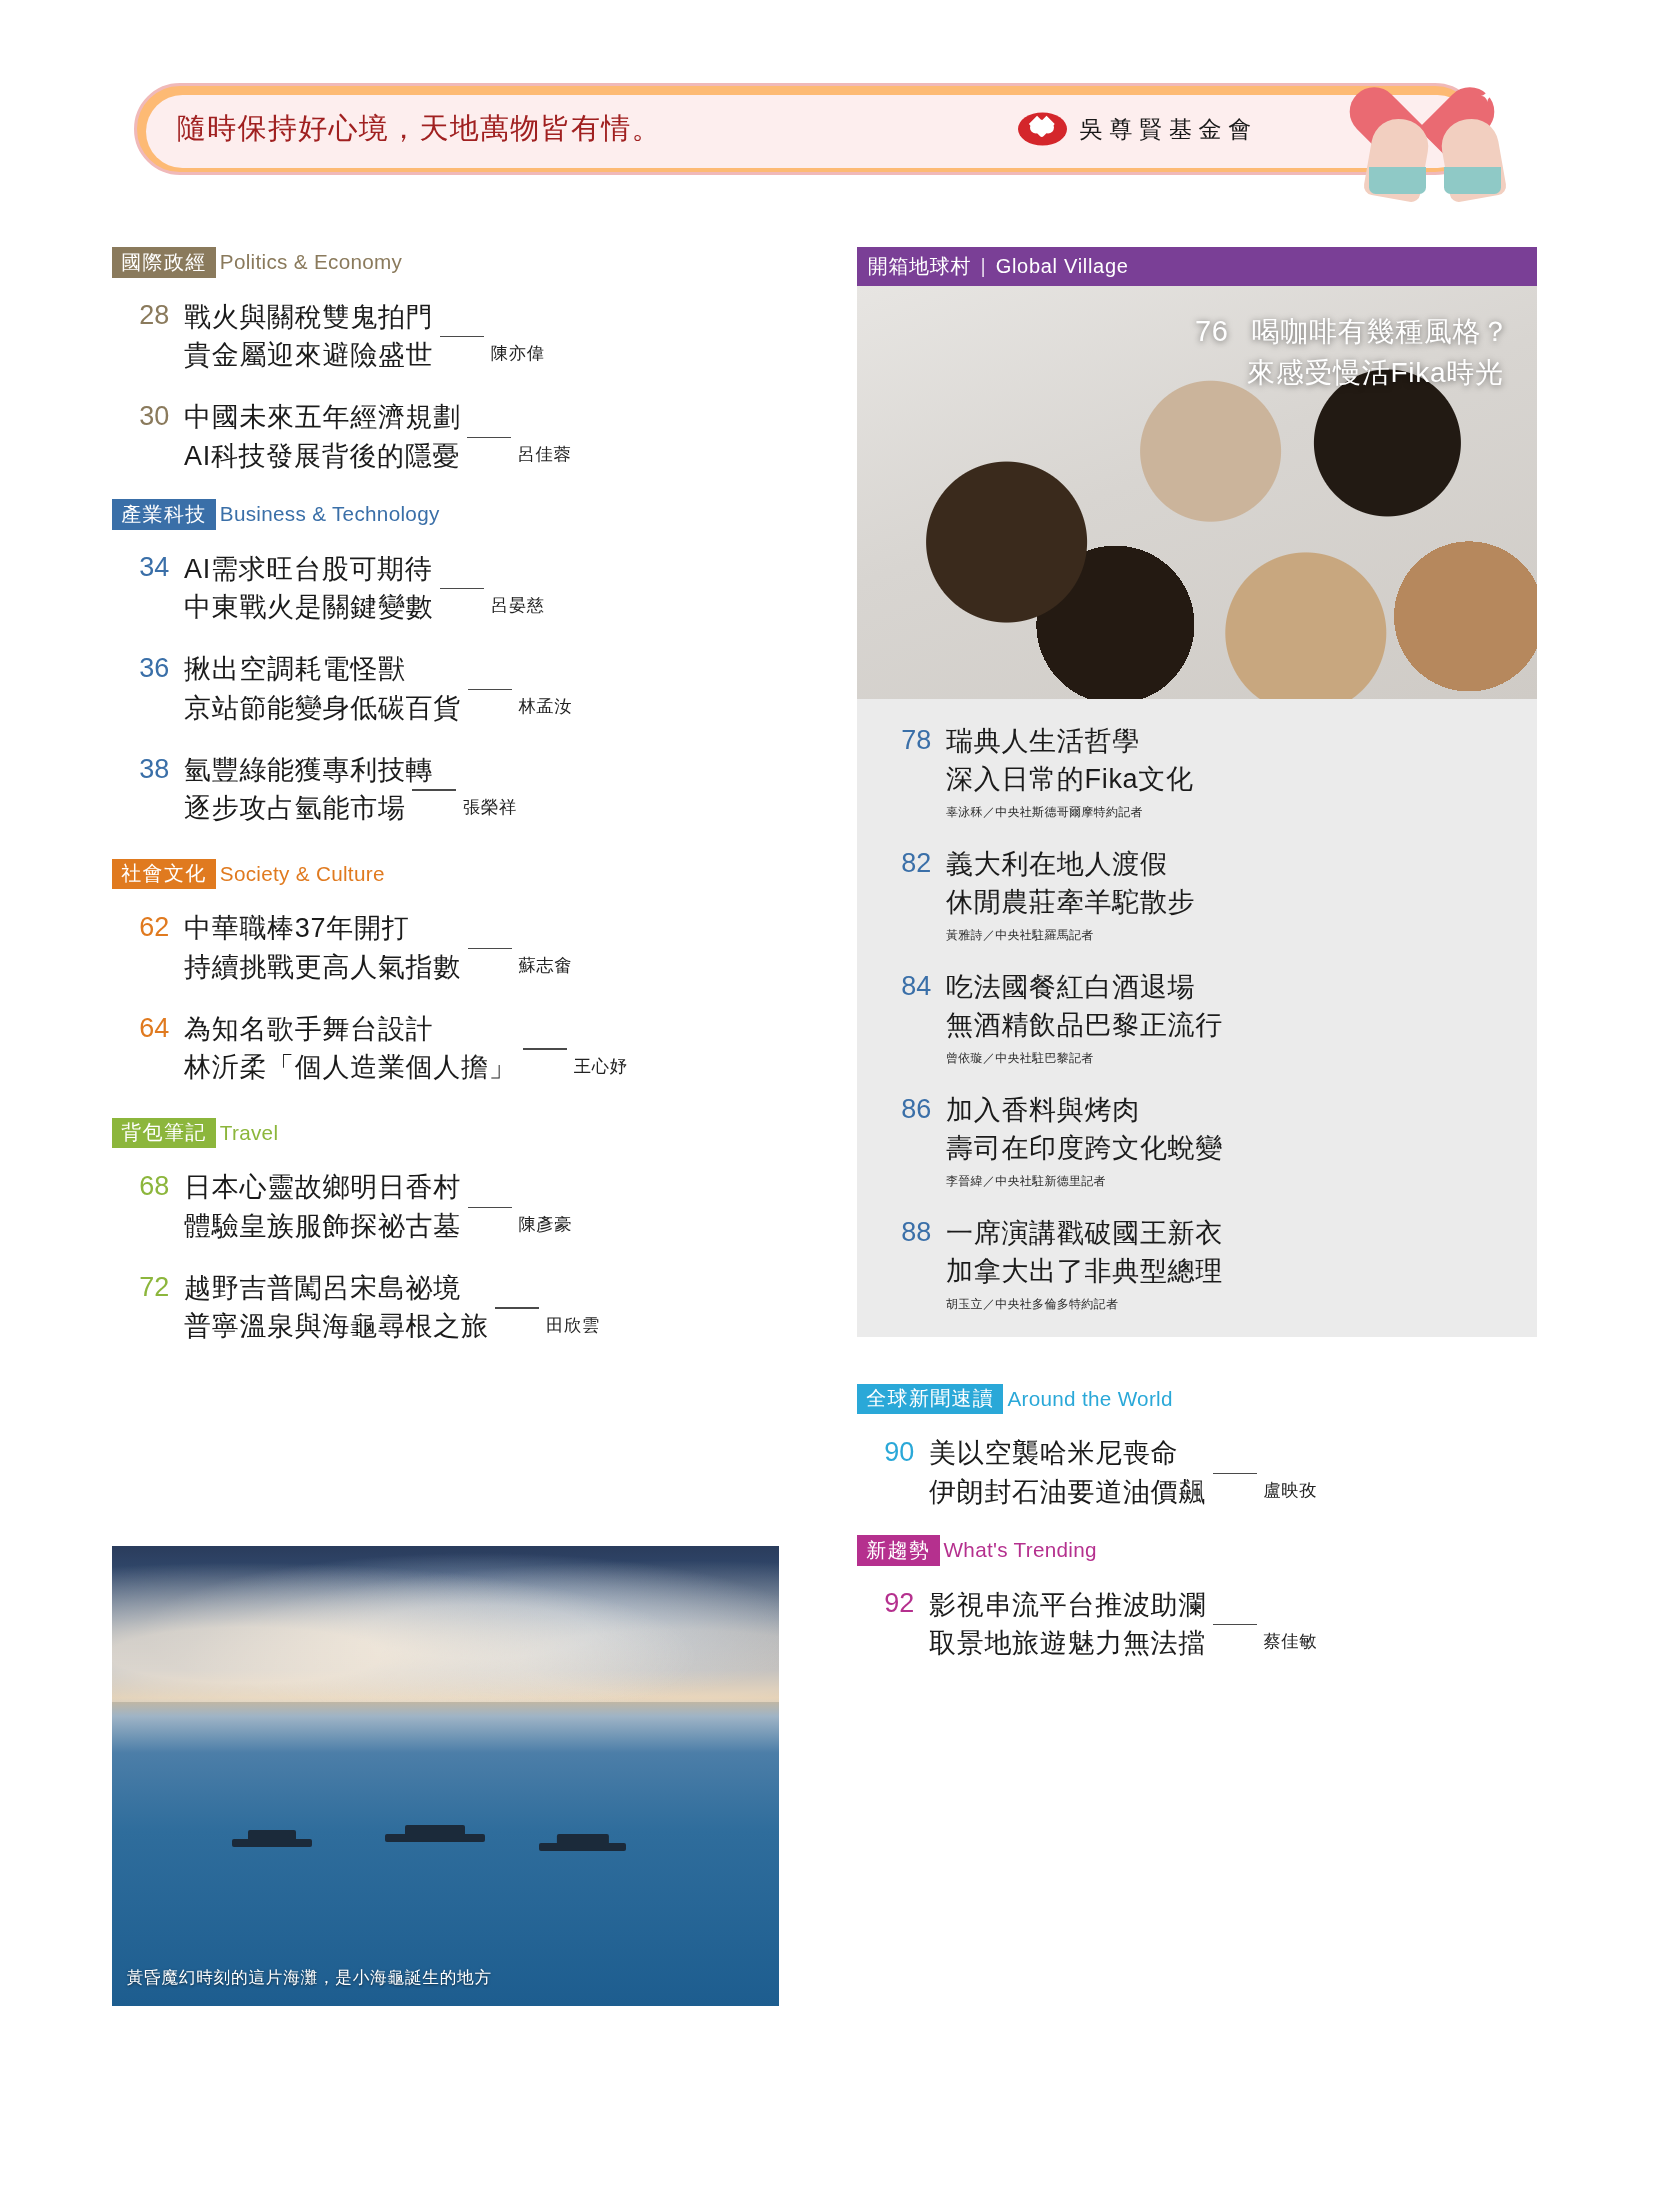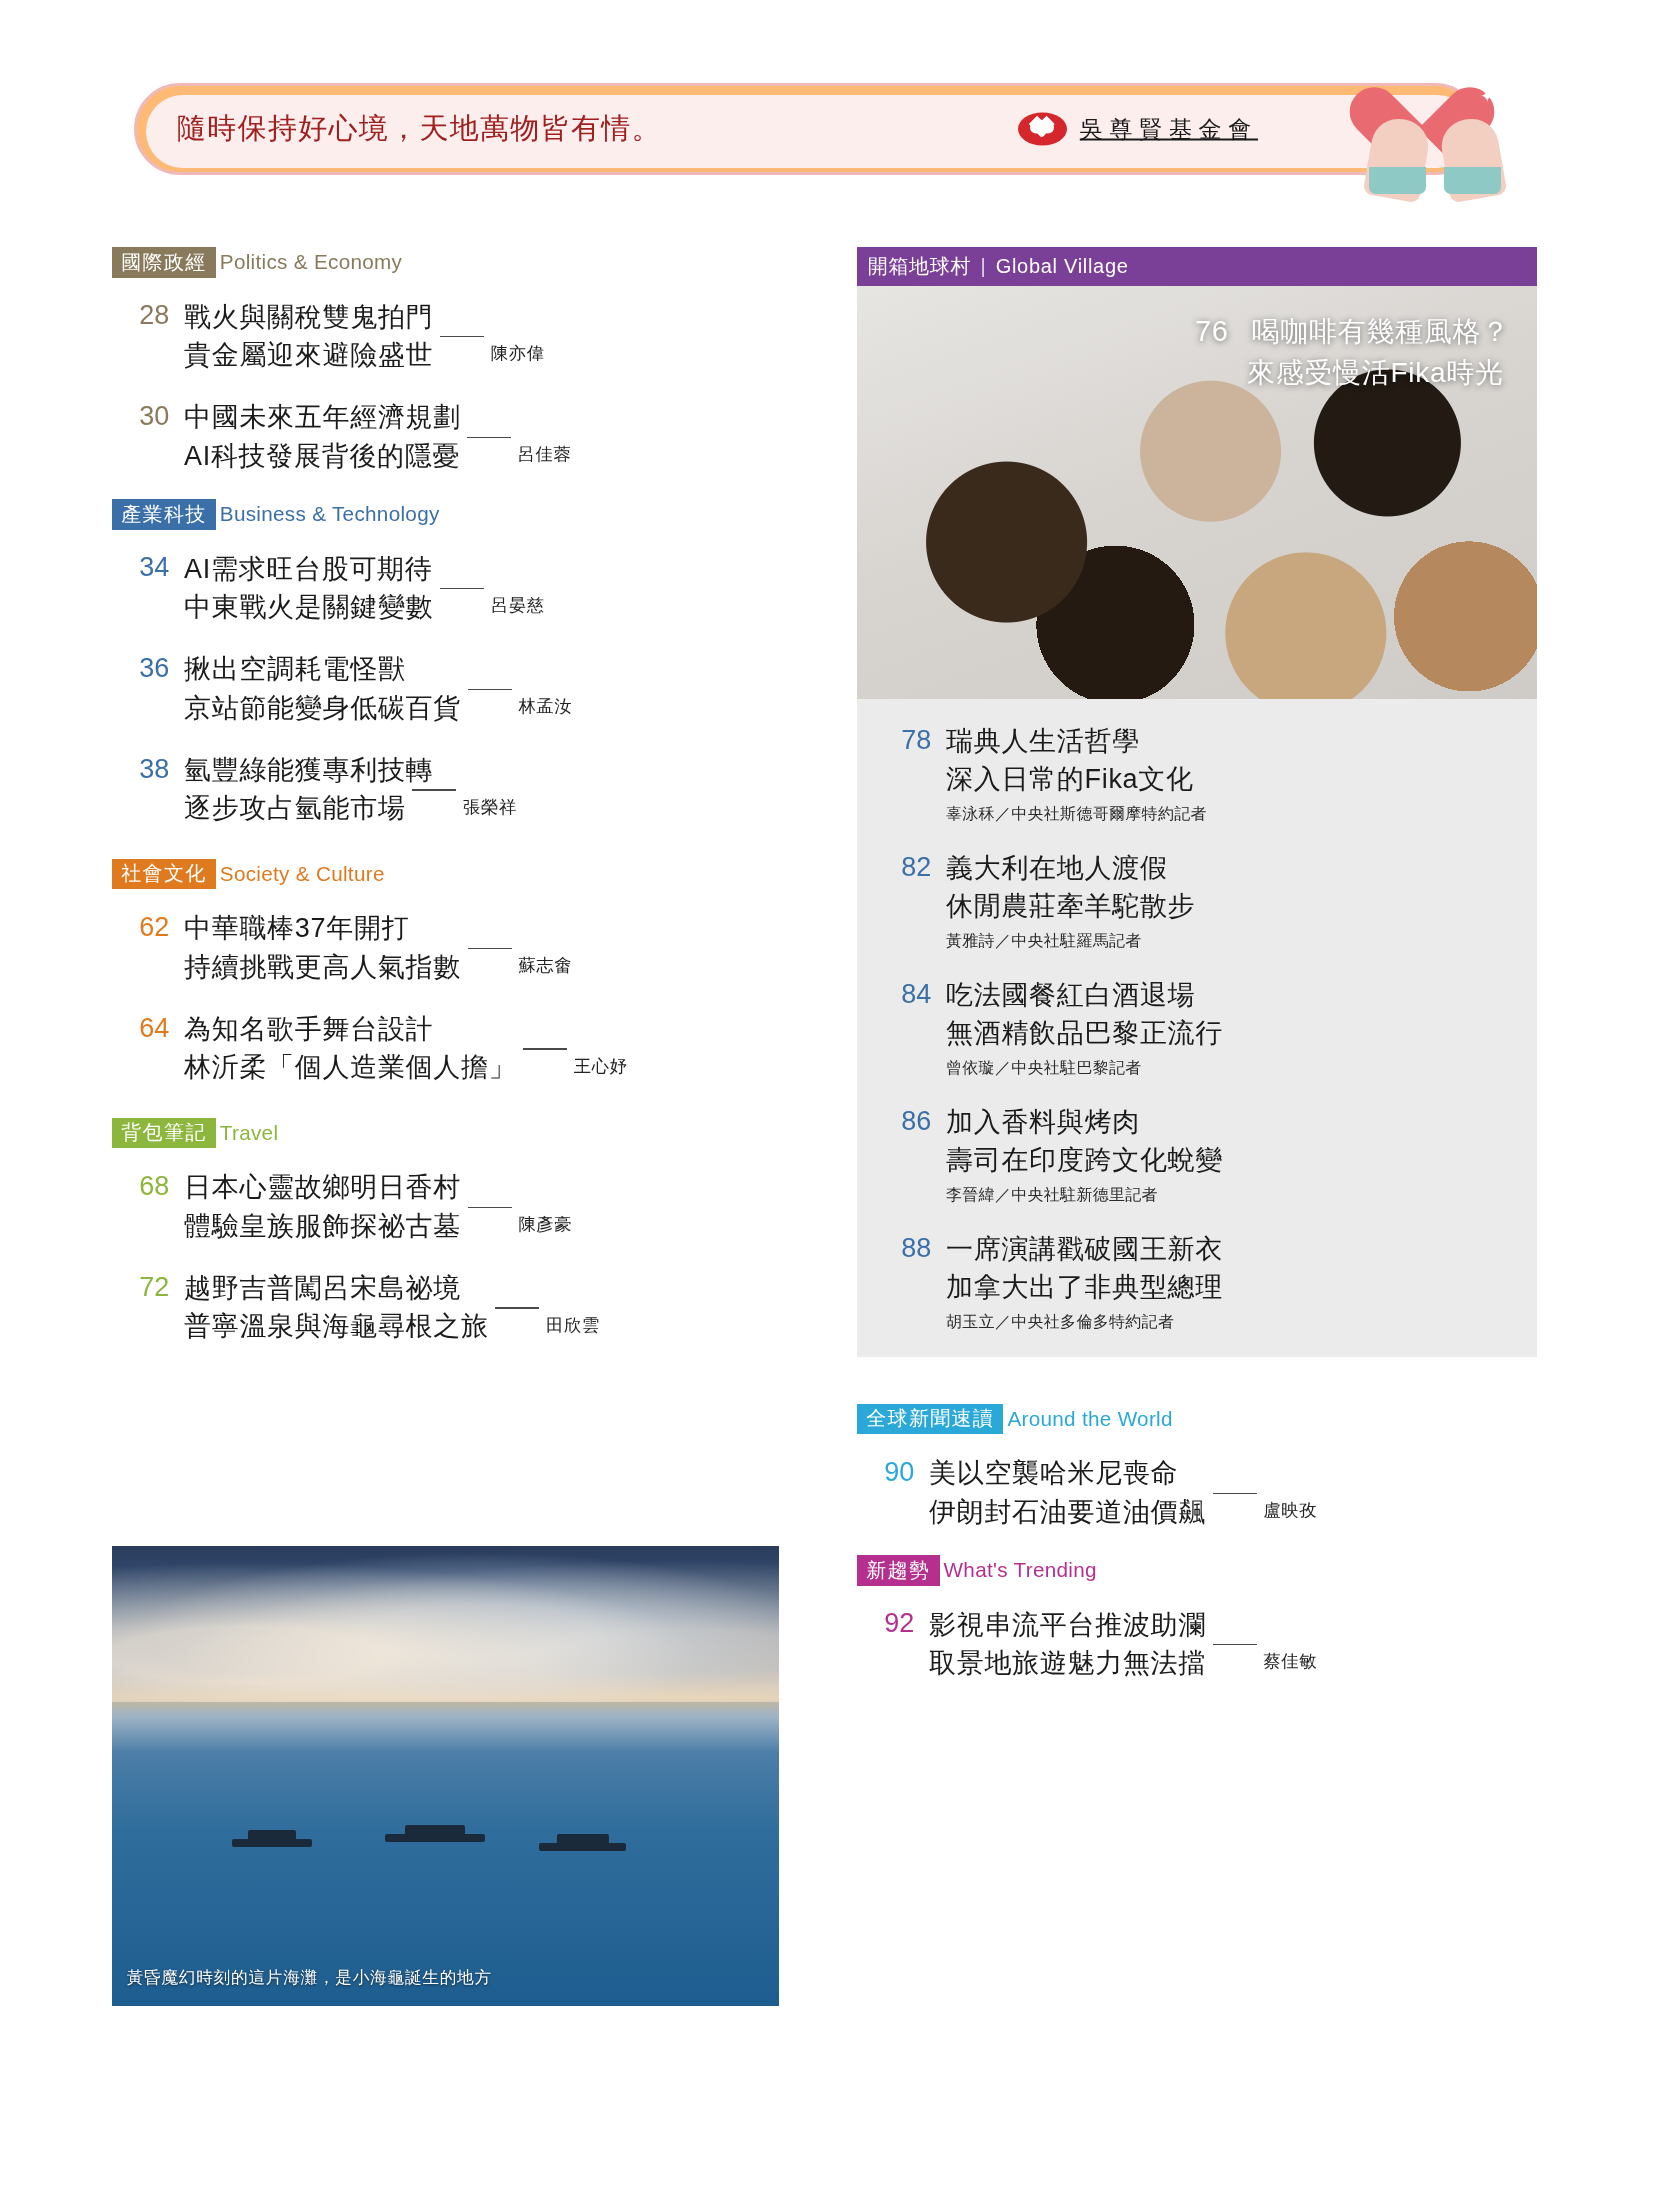--- a/index.html
+++ b/index.html
@@ -74,21 +74,20 @@
     border-radius: 50%;
     top: 9.3px;
   }
   .logo-heart-badge .h1 { left: 12.7px; }
   .logo-heart-badge .h2 { left: 24px; }
   .logo-text {
     font-size: 23px;
     color: #1a1a1a;
     letter-spacing: 6.7px;
     white-space: nowrap;
-    text-decoration: underline;
   }
   
   .hands-art {
     position: absolute;
     right: 0; top: -37px;
     width: 200px; height: 140px;
   }
   .hands-art .big-heart {
     position: absolute;
     left: 47px; top: 27px;
@@ -196,21 +195,21 @@
     margin: 0 6.7px 8px 6.7px;
   }
   .byline {
     font-size: 17.3px;
     color: #222;
     letter-spacing: 0.7px;
     position: relative;
     top: 5.3px;
   }
   .byline-sub {
-    font-size: 16px;
+    font-size: 12px;
     color: #2b2b2b;
     letter-spacing: 0.3px;
     margin-top: 5.3px;
     white-space: nowrap;
   }
 
   
   .feature-block {
     background: #ebebeb;
     padding: 0 0 17.3px 0;

